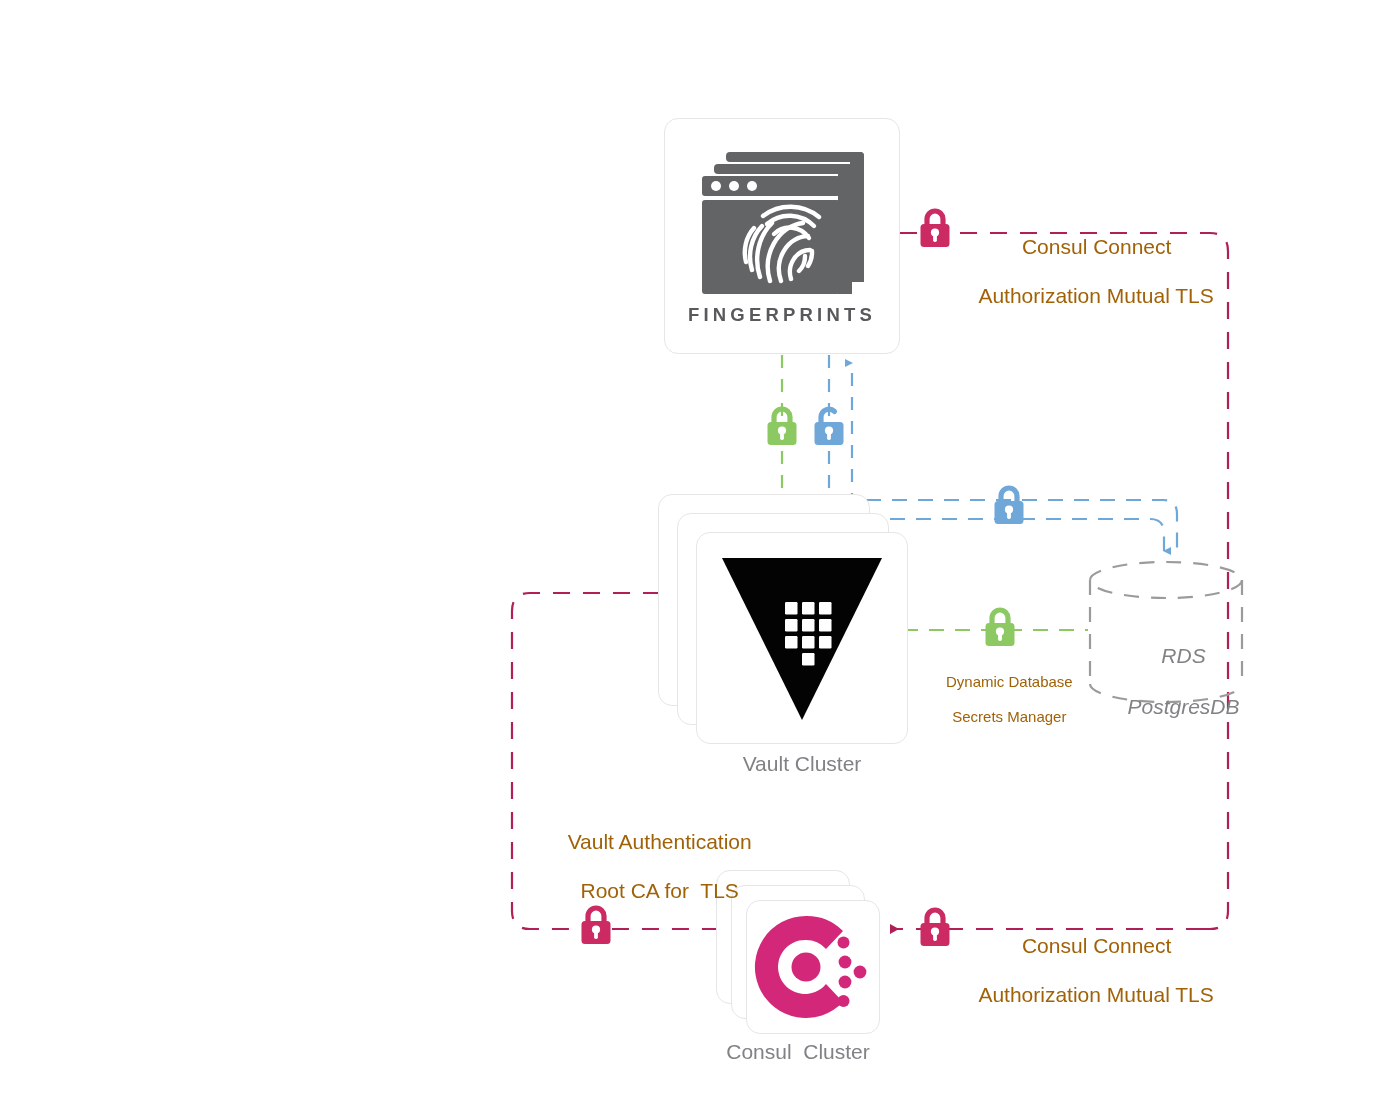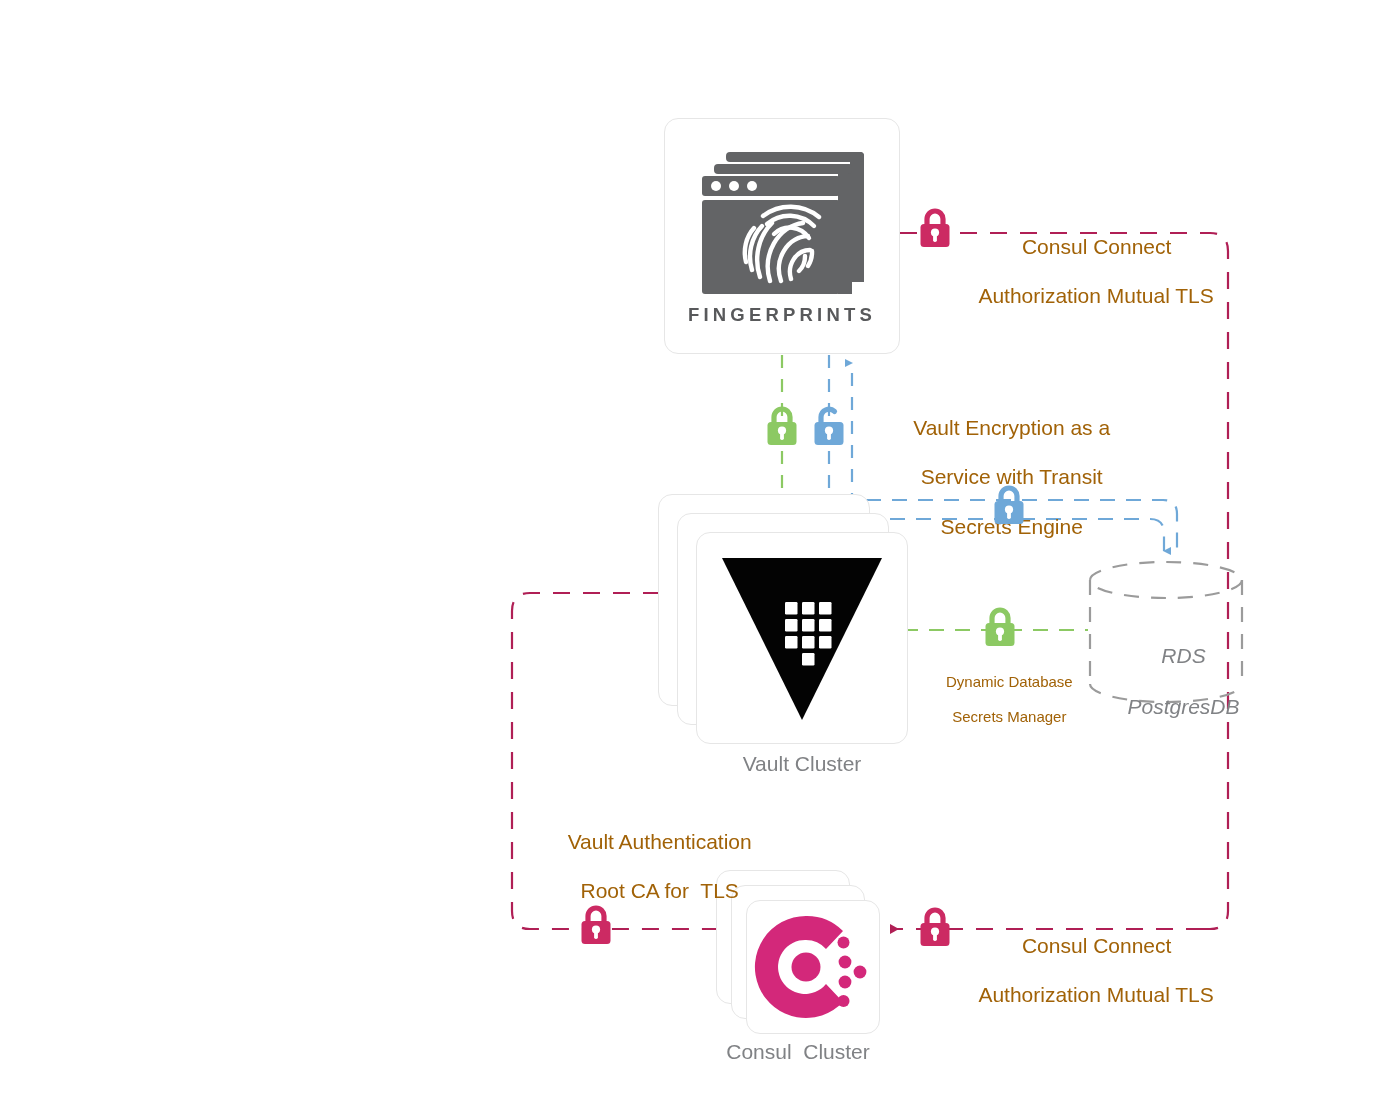--- a/index.html
+++ b/index.html
@@ -294,25 +294,20 @@
       <circle cx="18" cy="26.5" r="4.1" fill="#ffffff"></circle>
       <rect x="16.1" y="27" width="3.8" height="9" rx="1.8" fill="#ffffff"></rect>
     </svg>
   </div>
 
   <div class="label big center" style="left:940px; top:210px; width:290px;">
     <span>Consul Connect</span><br>
     <span>Authorization Mutual TLS</span>
   </div>
 
-  <div class="label big center" style="left:880px; top:391px; width:240px;">
-    <span>Vault Encryption as a</span><br>
-    <span>Service with Transit</span><br>
-    <span>Secrets Engine</span>
-  </div>
 
   <div class="label big center" style="left:520px; top:805px; width:256px;">
     <span>Vault Authentication</span><br>
     <span>Root CA for  TLS</span>
   </div>
 
   <div class="label small center" style="left:908px; top:655px; width:186px;">
     <span>Dynamic Database</span><br>
     <span>Secrets Manager</span>
   </div>

